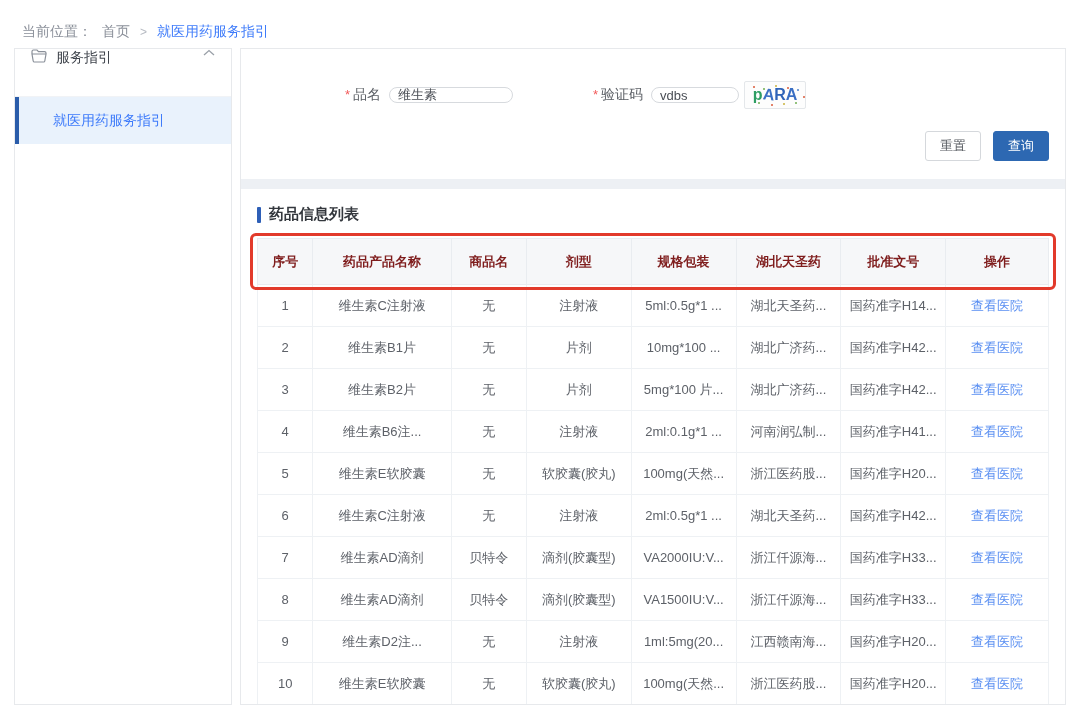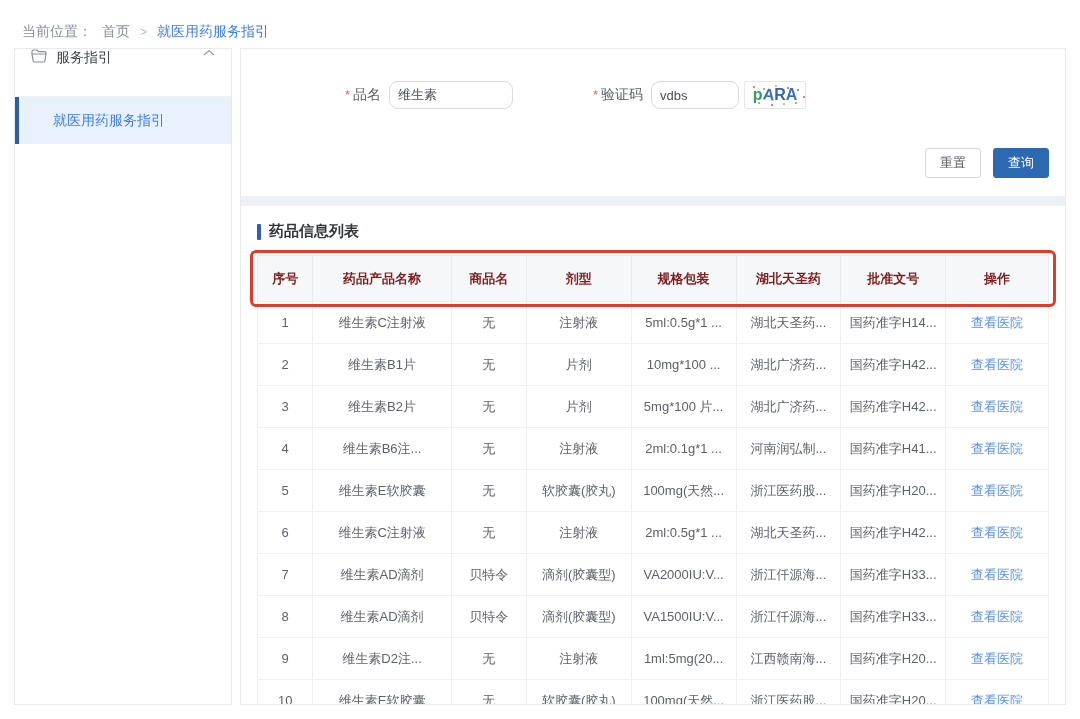--- a/index.html
+++ b/index.html
@@ -32,41 +32,41 @@
   .section-title { display: flex; align-items: center; gap: 8px;
     font-size: 15px; font-weight: bold; color: #33373d; }
   .section-title .bar { width: 4px; height: 16px; background: #2e5fb7; border-radius: 1px; }
 
   
   .form-row { display: flex; align-items: center; margin-top: 16px; }
   .f-label { font-size: 14px; color: #5c6066; }
   .f-label .req { color: #f25a5a; margin-right: 3px; font-size: 13px; }
   .lbl-name { width: 132px; text-align: right; padding-right: 8px; }
   .lbl-code { margin-left: 80px; padding-right: 8px; }
-  .txt-input { height: 28px; border: 1px solid #d7dade; border-radius: 9px;
+  .txt-input { height: 16px; border: 1px solid #d7dade; border-radius: 9px;
     font-size: 13px; color: #4a4e55; padding: 0 8px; outline: none;
     font-family: "Liberation Sans", sans-serif; background: #fff; }
   .input-name { width: 124px; }
   .input-code { width: 88px; }
   .captcha { width: 62px; height: 28px; margin-left: 5px; border: 1px solid #e4e7ea;
     border-radius: 2px; position: relative; display: flex; align-items: center;
     justify-content: center; cursor: pointer; overflow: hidden; background: #fdfdfd; }
   .captcha .cap-ch { font-weight: bold; font-size: 16px; line-height: 1; }
   .captcha .cap-ch:nth-child(1) { transform: rotate(-8deg); font-size: 14px; }
   .captcha .cap-ch:nth-child(3) { transform: rotate(6deg); }
   .captcha .noise { position: absolute; width: 2px; height: 2px; border-radius: 50%;
     background: #d85a3a; top: 4px; left: 8px;
     box-shadow: 10px 2px 0 #6fae52, 22px -1px 0 #c8b23c, 34px 1px 0 #d85a3a,
       44px 3px 0 #4a7ec9, 5px 16px 0 #6fae52, 18px 18px 0 #d85a3a,
       30px 17px 0 #c8b23c, 42px 16px 0 #6fae52, 50px 10px 0 #d85a3a; }
 
   
   .btn-row { display: flex; justify-content: flex-end; gap: 12px; margin-top: 22px; }
   .btn { height: 30px; min-width: 56px; padding: 0 14px; font-size: 13px;
-    border-radius: 3px; cursor: pointer; font-family: "Liberation Sans", sans-serif; margin-top: 17px; }
+    border-radius: 3px; cursor: pointer; font-family: "Liberation Sans", sans-serif; }
   .btn-default { background: #fff; border: 1px solid #d5d8dc; color: #55595f; }
   .btn-primary { background: #2d68b2; border: 1px solid #2d68b2; color: #fff; }
 
   .divider { height: 10px; background: #edf0f4; margin: 18px -16px 16px -16px; }
 
   
   .table-wrap { position: relative; margin-top: 14px; }
   table { width: 100%; border-collapse: collapse; table-layout: fixed;
     font-size: 13px; color: #5d6168; text-align: center; }
   th { height: 46px; background: #f6f7f9; font-weight: bold; color: #7f1d1d;

